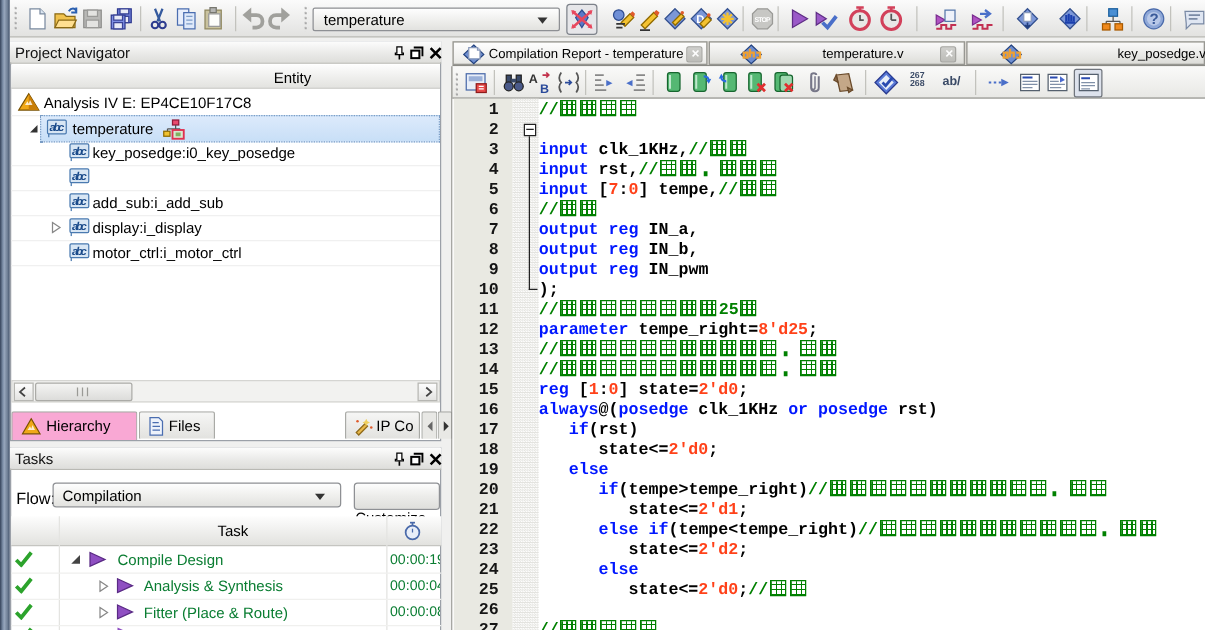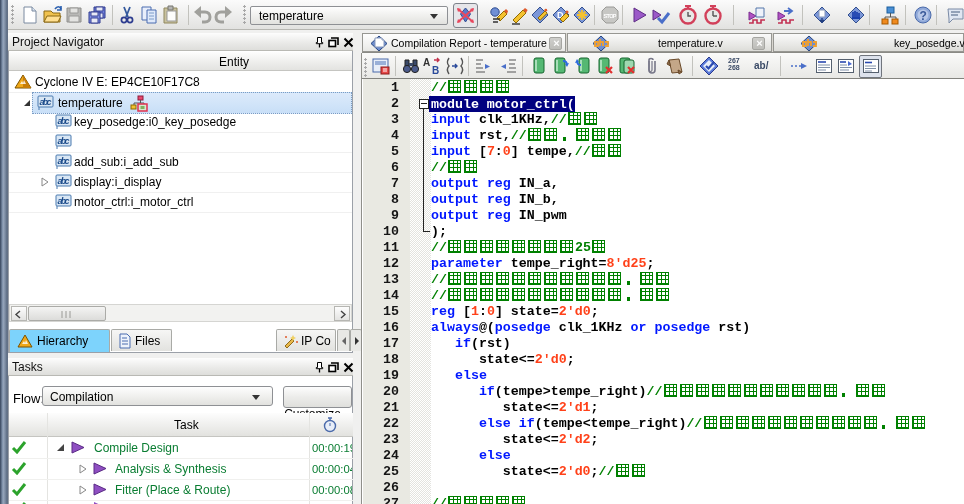--- a/index.html
+++ b/index.html
@@ -22,21 +22,21 @@
 
 .trow{position:absolute;left:9px;right:612px;height:20px;border-bottom:1px solid #f0f0f0;font-size:12px;color:#000}
 .trow .lbl{position:absolute;top:3px;white-space:nowrap}
 .abcic{position:absolute;width:17px;height:15px;top:2px}
 
 .sb{background:#f2f2f0;border:1px solid #d5d5d2;box-sizing:border-box}
 .sbbtn{position:absolute;background:linear-gradient(#fdfdfd,#e3e3e1);border:1px solid #b6b6b2;box-sizing:border-box}
 .sbthumb{position:absolute;background:linear-gradient(#f4f4f3,#dcdcda);border:1px solid #ababa7;border-radius:2px;box-sizing:border-box}
 
 .btab{position:absolute;top:0;height:22px;background:linear-gradient(#f6f6f5,#e2e2df);border:1px solid #a9aaa6;border-bottom:none;border-radius:2px 2px 0 0;box-sizing:border-box;font-size:12px;color:#000}
-.btab.act{background:#7dd3fc;height:23px;z-index:2}
+.btab.act{background:#f9a8d4;height:23px;z-index:2}
 .btab .bl{position:absolute;top:4px;white-space:nowrap}
 
 .button{background:linear-gradient(#fdfdfd,#ececea 50%,#dfdfdc);border:1px solid #8e9094;border-radius:2px;box-sizing:border-box;font-size:12px;text-align:center}
 .chk{position:absolute;width:16px;height:14px}
 .green{color:#0a7d32}
 
 #edtabs{left:362px;top:33px;width:602px;height:20px;background:#d9d6d0;border-bottom:1px solid #8a8a85;box-sizing:border-box}
 .etab{position:absolute;top:33px;height:19px;background:linear-gradient(#fafafa,#e6e6e3 70%,#dcdcd8);border:1px solid #979792;box-sizing:border-box;font-size:10.5px;color:#000}
 .etab .tl{position:absolute;top:3px;white-space:nowrap}
 .xbtn{position:absolute;top:3px;width:13px;height:13px;background:linear-gradient(#cfcfcc,#bdbdb9);border:1px solid #a5a5a1;border-radius:2px;box-sizing:border-box}
@@ -228,21 +228,21 @@
 <div class="abs" style="left:9px;top:52px;width:343px;height:19px;background:linear-gradient(#fdfdfd,#ededeb 60%,#e3e3e0);border-bottom:1px solid #c5c5c1;box-sizing:border-box;font-size:12px">
     <span style="position:absolute;left:210px;top:3px">Entity</span>
   </div>
 
 <div class="trow" style="top:72px">
     <svg style="position:absolute;left:5px;top:2px" width="18" height="16">
       <path d="M9 1l8 13H1z" fill="#f0a818" stroke="#7a5200"></path>
       <path d="M9 1l8 13H9z" fill="#c87e08"></path>
       <path d="M6 10l2-3 1 2 1-3 2 4z" fill="#fff" opacity=".8"></path>
     </svg>
-    <span class="lbl" style="left:26px">Cyclone IV E: EP4CE10F17C8</span>
+    <span class="lbl" style="left:26px">Analysis IV E: EP4CE10F17C8</span>
   </div>
 <div class="trow" style="top:92px;background:linear-gradient(#dceafb,#c8dff7);border:1px dotted #7a9cc4;left:32px">
     <svg style="position:absolute;left:-10px;top:6px" width="10" height="10">
       <path d="M1 7L7 1v6z" fill="#333"></path>
     </svg>
     <svg class="abcic" style="left:4px">
       <rect x="1" y="1" width="15" height="11" rx="1" fill="#d8e6f4" stroke="#4a7ab0"></rect>
       <text x="2.5" y="10" font-size="9" font-weight="bold" font-style="italic" fill="#1a4a8a" textLength="12">abc</text>
       <path d="M2 12v3" stroke="#4a7ab0"></path>
     </svg>
@@ -573,23 +573,20 @@
 20
 21
 22
 23
 24
 25
 26
 27</pre>
     </div>
 <div id="foldm"></div>
-<div id="sel2">
-      <pre>module motor_ctrl(</pre>
-    </div>
 <div class="fold"></div>
 <div class="abs" style="left:61px;top:30px;width:1px;height:123px;background:#222"></div>
 <div class="abs" style="left:61px;top:152px;width:7px;height:1px;background:#222"></div>
 <pre id="codepre"><span class="c">//<b class="cj"></b><b class="cj"></b><b class="cj"></b><b class="cj"></b></span>
 
 <span class="k">input</span> clk_1KHz,<span class="c">//<b class="cj"></b><b class="cj"></b></span>
 <span class="k">input</span> rst,<span class="c">//<b class="cj"></b><b class="cj"></b><b class="cjc"></b><b class="cj"></b><b class="cj"></b><b class="cj"></b></span>
 <span class="k">input</span> [<span class="n">7</span>:<span class="n">0</span>] tempe,<span class="c">//<b class="cj"></b><b class="cj"></b></span>
 <span class="c">//<b class="cj"></b><b class="cj"></b></span>
 <span class="k">output</span> <span class="k">reg</span> IN_a,

